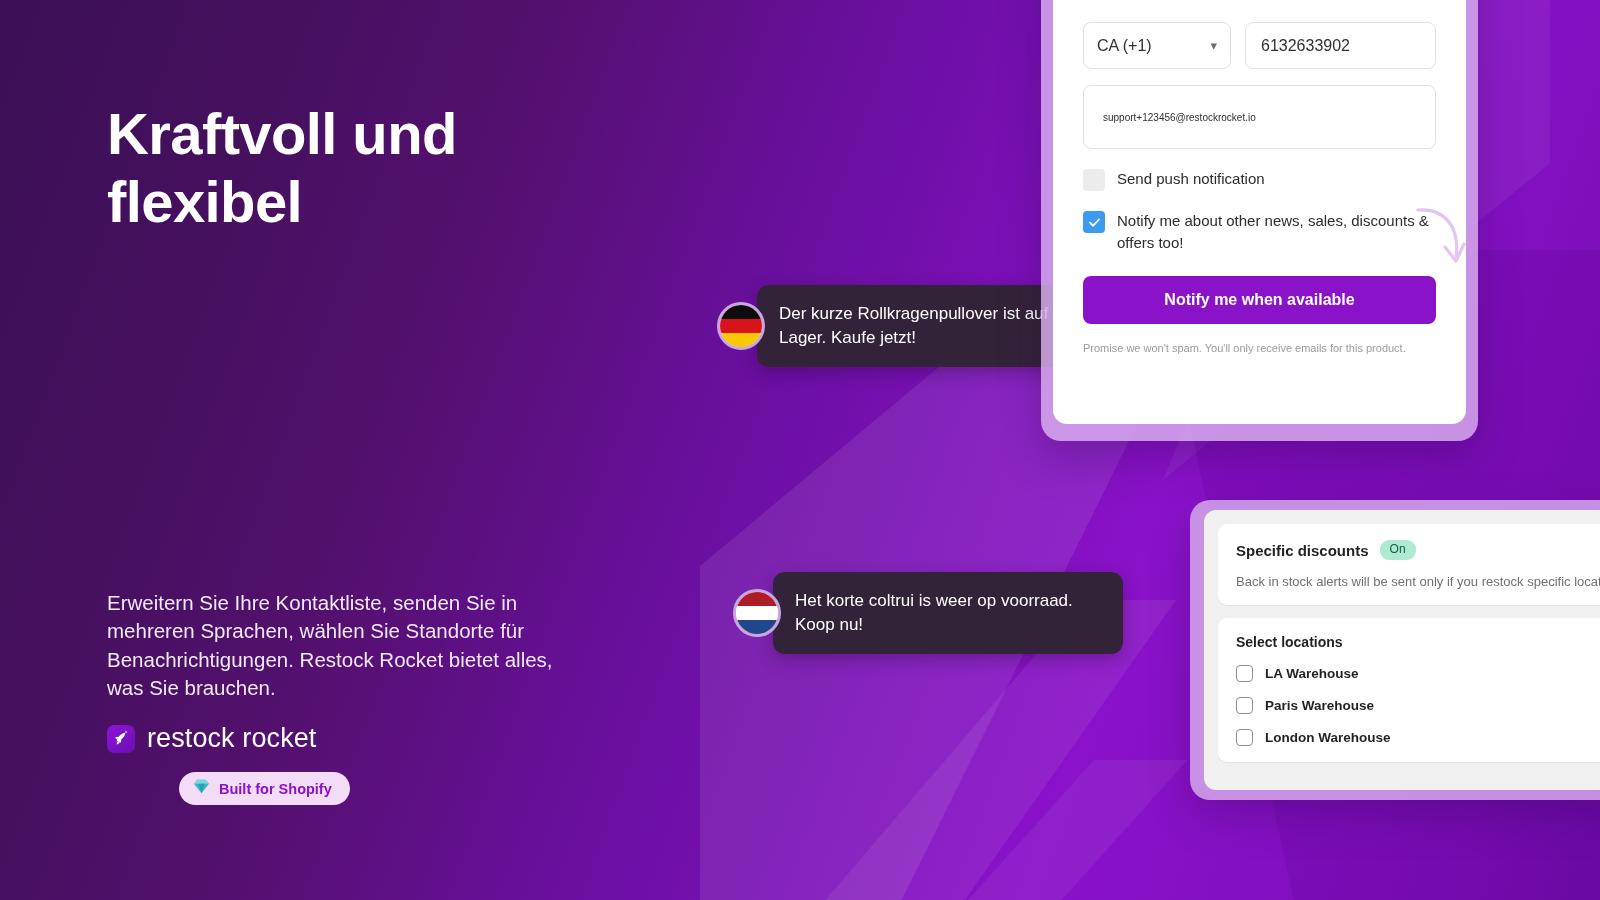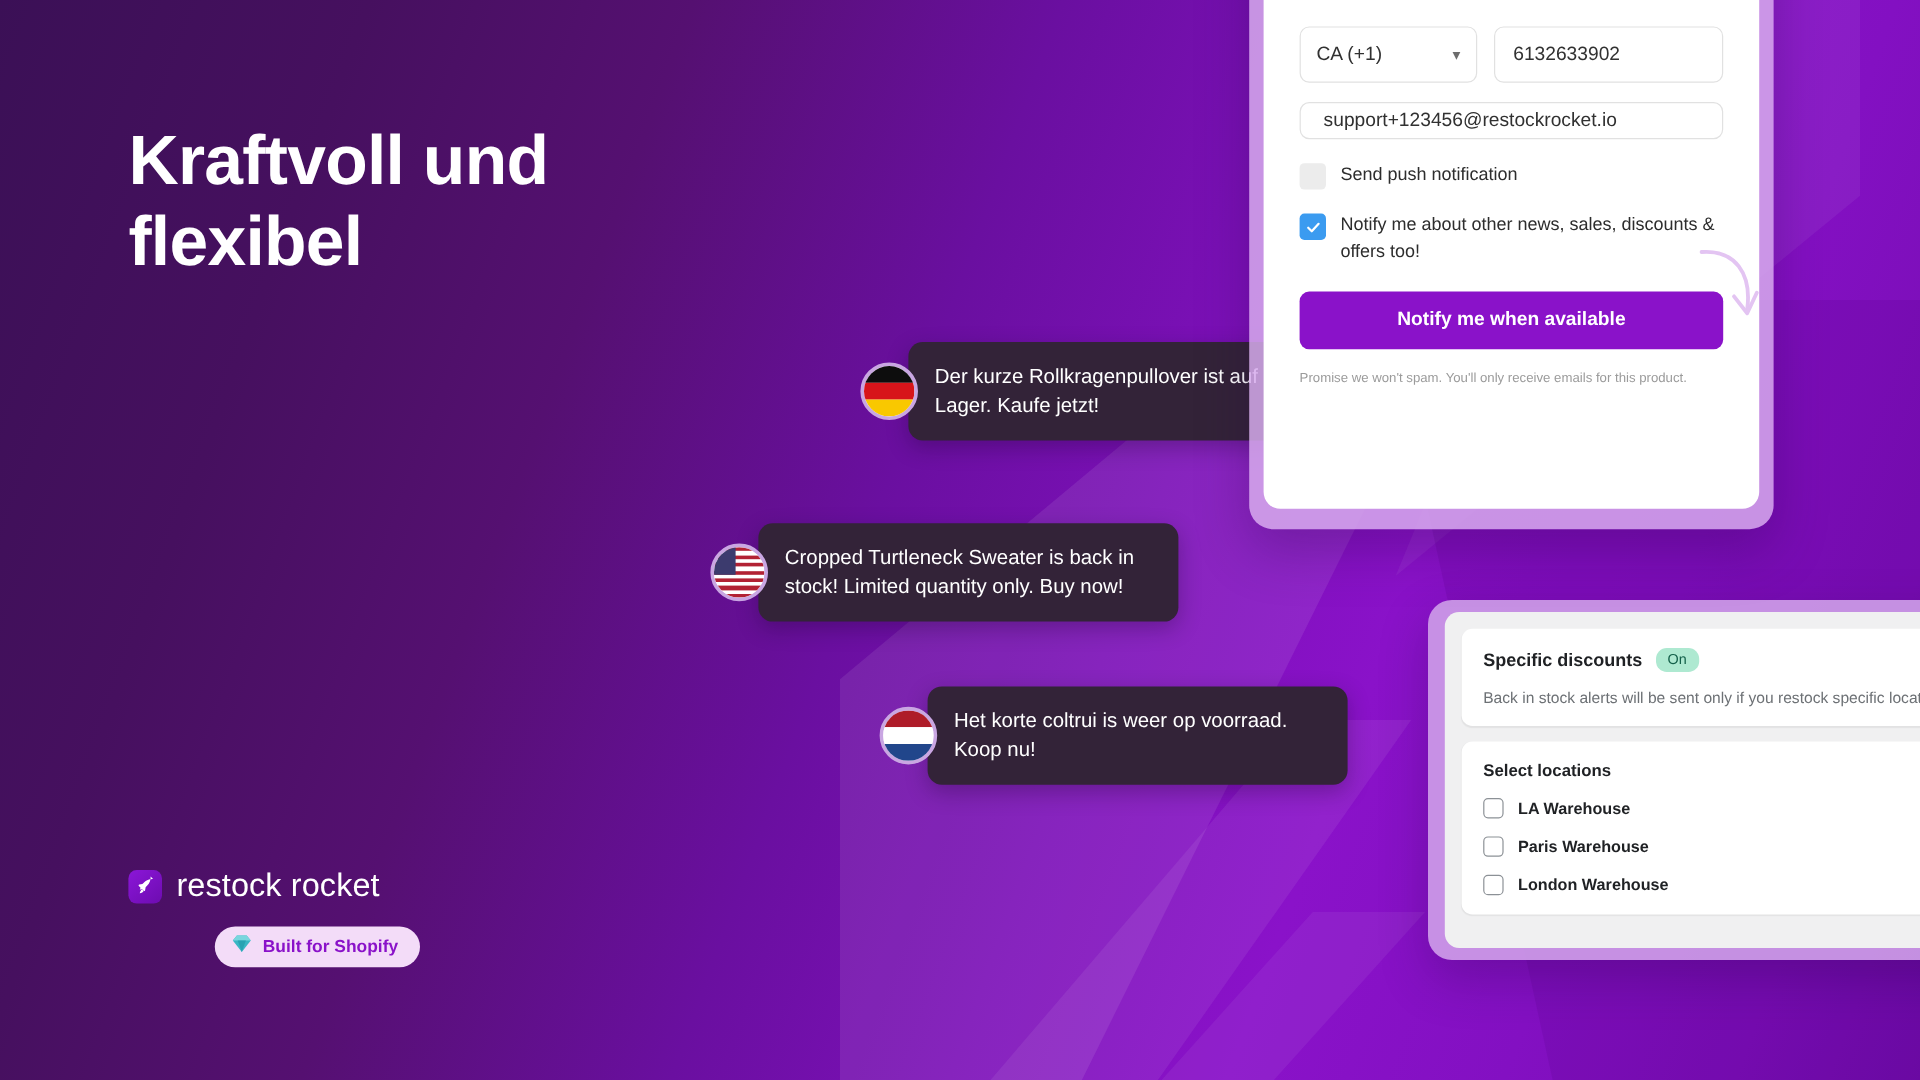--- a/index.html
+++ b/index.html
@@ -211,26 +211,26 @@
   #phone-input {
     flex: 1; height: 47px;
     border: 1px solid #e1e1e1;
     border-radius: 8px;
     display: flex; align-items: center;
     padding: 0 15px;
     font-size: 16px; color: #313131;
     background: #fff;
   }
   #email-input {
-    height: 31px;
+    height: 64px;
     border: 1px solid #e1e1e1;
     border-radius: 8px;
     display: flex; align-items: center;
     padding: 0 19px;
-    font-size: 16px; color: #313131;
+    font-size: 10px; color: #313131;
     margin-top: 16px;
     background: #fff;
   }
   .check-row { display: flex; align-items: flex-start; gap: 12px; margin-top: 19px; }
   .cbx {
     width: 22px; height: 22px; flex: 0 0 auto;
     border-radius: 4px;
     background: #ececec;
     margin-top: 1px;
   }
@@ -326,20 +326,21 @@
   <div class="ray" id="ray-wedge-b"></div>
   <div class="ray" id="ray-wedge-a"></div>
   <div class="ray" id="ray-wedge-c"></div>
   <div class="ray" id="ray-wedge-e"></div>
 
   <div id="left-col">
     <h1 id="hero-heading">Kraftvoll und
 flexibel</h1>
   </div>
 
+  <p id="hero-paragraph">Erweitern Sie Ihre Kontaktliste, senden Sie in mehreren Sprachen, wählen Sie Standorte für Benachrichtigungen. Restock Rocket bietet alles, was Sie brauchen.</p>
 
   <div id="brand-row">
     <div id="brand-lockup">
       <div id="rocket-logo-icon">
         <svg width="17" height="17" viewBox="0 0 24 24" fill="#ffffff" aria-hidden="true">
           <path d="M20.5 3.5c-4.2-.3-8 1.3-10.6 4L8 9.4l-3.6.6a1 1 0 0 0-.6 1.7l2 2-.9 2.6 2.6-.9 2 2a1 1 0 0 0 1.7-.6l.6-3.6 1.9-1.9c2.7-2.6 4.3-6.4 4-10.6zM6.2 17.1c-.9.9-1.3 3.3-1.3 3.3s2.4-.4 3.3-1.3a1.5 1.5 0 1 0-2-2z"></path>
         </svg>
       </div>
       <span id="brand-name">restock rocket</span>
     </div>
@@ -359,35 +360,20 @@
     <div class="flag-badge">
       <div class="flag-inner flag-de">
           <i class="s1"></i>
           <i class="s2"></i>
           <i class="s3"></i>
         </div>
     </div>
     <div class="toast-bubble">Der kurze Rollkragenpullover ist auf Lager. Kaufe jetzt!</div>
   </div>
 
-  <div class="toast" id="toast-us">
-    <div class="flag-badge">
-      <div class="flag-inner flag-us">
-        <i class="stripe" style="top:0%"></i>
-          <i class="stripe" style="top:15.4%"></i>
-        <i class="stripe" style="top:30.8%"></i>
-          <i class="stripe" style="top:46.2%"></i>
-        <i class="stripe" style="top:61.6%"></i>
-          <i class="stripe" style="top:77%"></i>
-        <i class="stripe" style="top:92.3%"></i>
-        <i class="canton"></i>
-      </div>
-    </div>
-    <div class="toast-bubble">Cropped Turtleneck Sweater is back in stock! Limited quantity only. Buy now!</div>
-  </div>
 
   <div class="toast" id="toast-nl">
     <div class="flag-badge">
       <div class="flag-inner flag-nl">
           <i class="s1"></i>
           <i class="s2"></i>
           <i class="s3"></i>
         </div>
     </div>
     <div class="toast-bubble">Het korte coltrui is weer op voorraad. Koop nu!</div>

